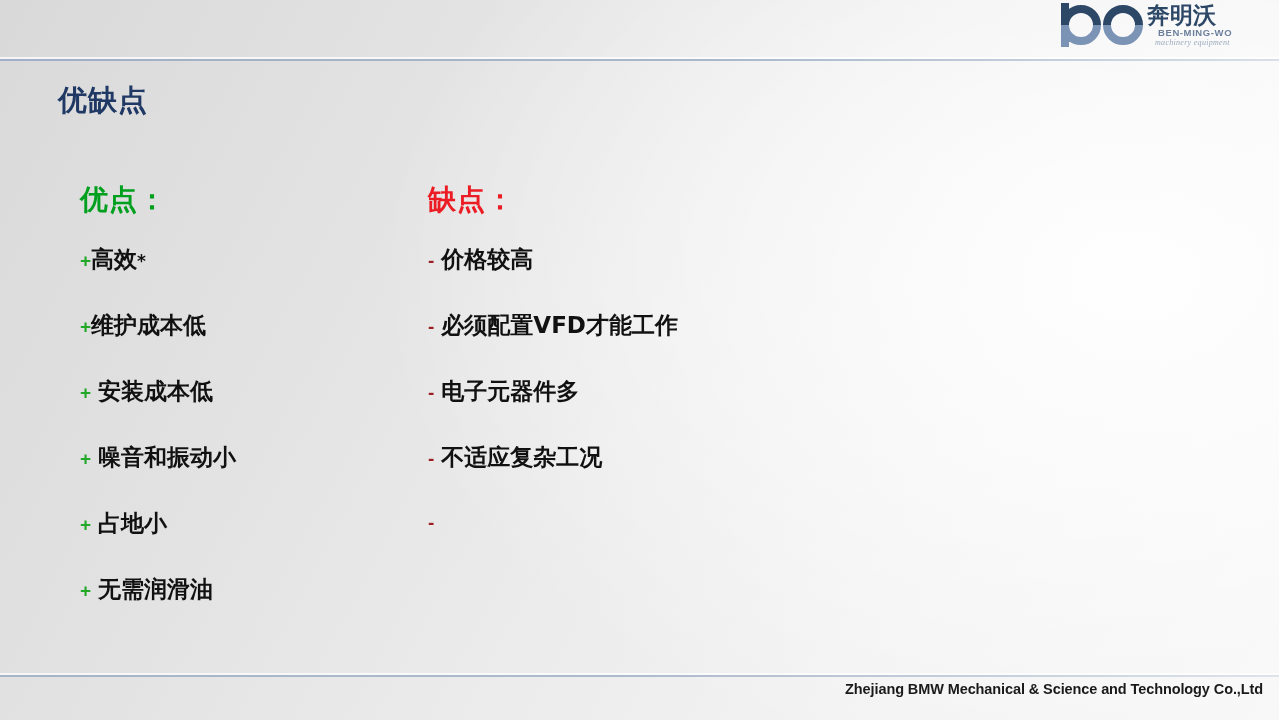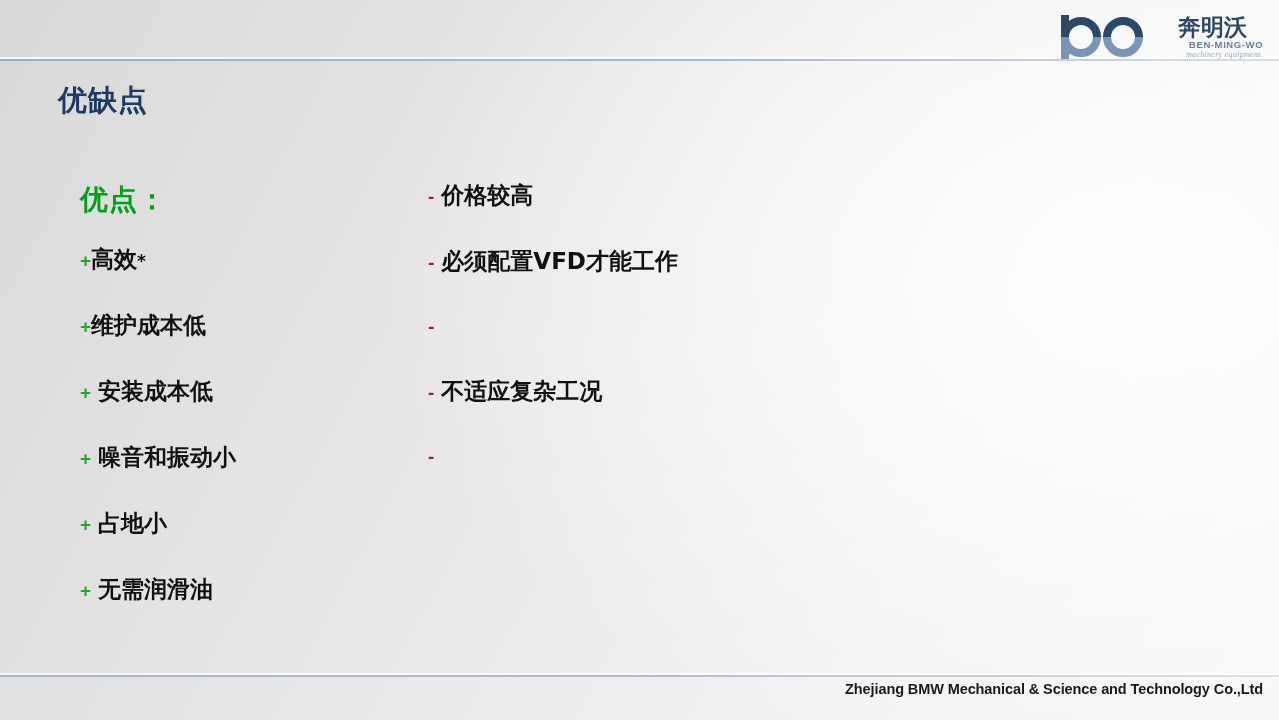--- a/index.html
+++ b/index.html
@@ -39,26 +39,25 @@
     left: 0; top: 57px;
     width: 1279px;
     height: 2px;
     background: rgba(255,255,255,0.75);
   }
 
   
   .logo {
     position: absolute;
     right: 10px;
-    top: 12px;
+    top: 0;
     width: 208px;
     height: 50px;
     display: flex;
     align-items: center;
-    gap: 31px;
   }
   .logo-mark {
     position: relative;
     width: 84px;
     height: 44px;
     flex: 0 0 auto;
   }
   .logo-mark svg { display: block; }
   .logo-words {
     display: flex;
@@ -266,36 +265,38 @@
     </div>
 
     <div class="item">
       <span class="marker plus">+</span>
       <span class="gap-1"></span>
       <span class="item-text">无需润滑油</span>
     </div>
   </div>
 
   <div class="col col-cons">
+    <div class="col-head cons">缺点：</div>
 
     <div class="item">
       <span class="marker minus">-</span>
       <span class="gap-1"></span>
       <span class="item-text">价格较高</span>
     </div>
 
     <div class="item">
       <span class="marker minus">-</span>
       <span class="gap-1"></span>
       <span class="item-text">必须配置VFD才能工作</span>
     </div>
 
     <div class="item">
       <span class="marker minus">-</span>
       <span class="gap-1"></span>
+      <span class="item-text">电子元器件多</span>
     </div>
 
     <div class="item">
       <span class="marker minus">-</span>
       <span class="gap-1"></span>
       <span class="item-text">不适应复杂工况</span>
     </div>
 
     <div class="item">
       <span class="marker minus">-</span>

